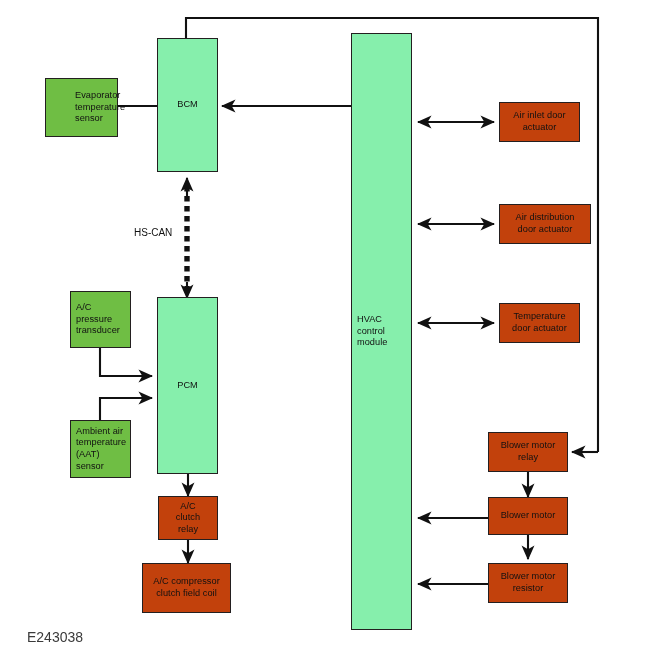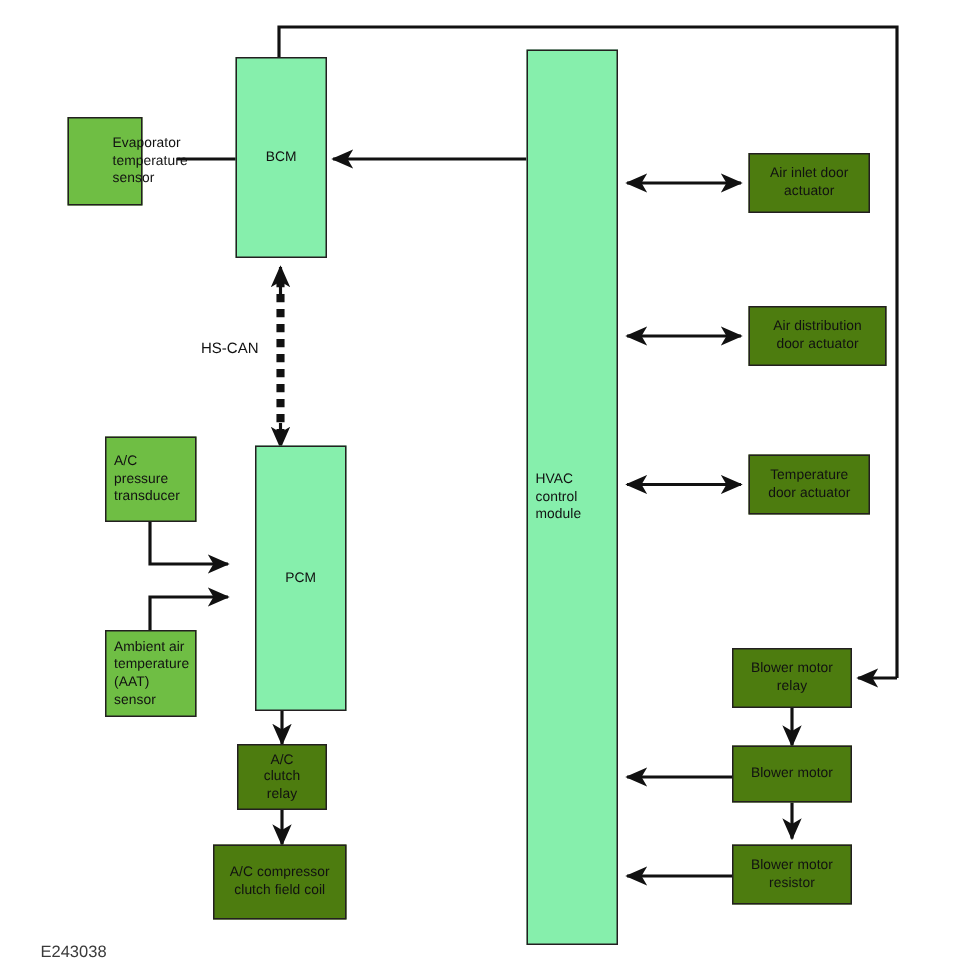--- a/index.html
+++ b/index.html
@@ -19,32 +19,32 @@
     align-items:center;
     font-size:9.2px;
     line-height:11.6px;
     color:#111111;
     letter-spacing:0.05px;
     white-space:pre-line;
     -webkit-font-smoothing:antialiased;
   }
   .node.yellow{background:#86efac;}
   .node.green{background:#6FBE44;}
-  .node.blue{background:#4d7c0f;}
+  .node.blue{background:#c2410c;}
   .node.center-txt{justify-content:center;text-align:center;}
   .node.left-txt{justify-content:flex-start;text-align:left;padding-left:5px;}
   .label{
     position:absolute;
     font-size:10px;
     color:#111111;
     white-space:nowrap;
   }
   .caption{
     position:absolute;
-    font-size:11px;
+    font-size:14px;
     color:#3a3a3a;
     white-space:nowrap;
   }
 </style>
 </head>
 <body>
 
 <svg id="diagram" viewBox="0 0 650 650" xmlns="http://www.w3.org/2000/svg">
   <defs>
     <marker id="arrowEnd" viewBox="0 0 10 10" refX="9.2" refY="5" markerWidth="7" markerHeight="7" orient="auto-start-reverse">
@@ -91,31 +91,31 @@
     <path d="M 187 186 L 187 290" stroke="#111111" stroke-width="5.4" stroke-dasharray="5.5 4.5" fill="none"></path>
     <path d="M 187 196 L 187 178" stroke="#111111" stroke-width="2.1" fill="none" marker-end="url(#arrowEnd)"></path>
     <path d="M 187 282 L 187 298" stroke="#111111" stroke-width="2.1" fill="none" marker-end="url(#arrowEnd)"></path>
   </g>
 </svg>
 
 <div class="node yellow center-txt" style="left:157px;top:38px;width:61px;height:134px;">
   <span>BCM</span>
 </div>
 
-<div class="node yellow center-txt" style="left:157px;top:297px;width:61px;height:177px;margin-left:13px;">
+<div class="node yellow center-txt" style="left:157px;top:297px;width:61px;height:177px;">
   <span>PCM</span>
 </div>
 
 <div class="node yellow left-txt" style="left:351px;top:33px;width:61px;height:597px;">
   <span>HVAC
 control
 module</span>
 </div>
 
-<div class="node green left-txt" style="left:45px;top:78px;width:50px;height:59px;padding-left:29px;">
+<div class="node green left-txt" style="left:45px;top:78px;width:73px;height:59px;padding-left:29px;">
   <span>Evaporator
 temperature
 sensor</span>
 </div>
 
 <div class="node green left-txt" style="left:70px;top:291px;width:61px;height:57px;">
   <span>A/C
 pressure
 transducer</span>
 </div>

